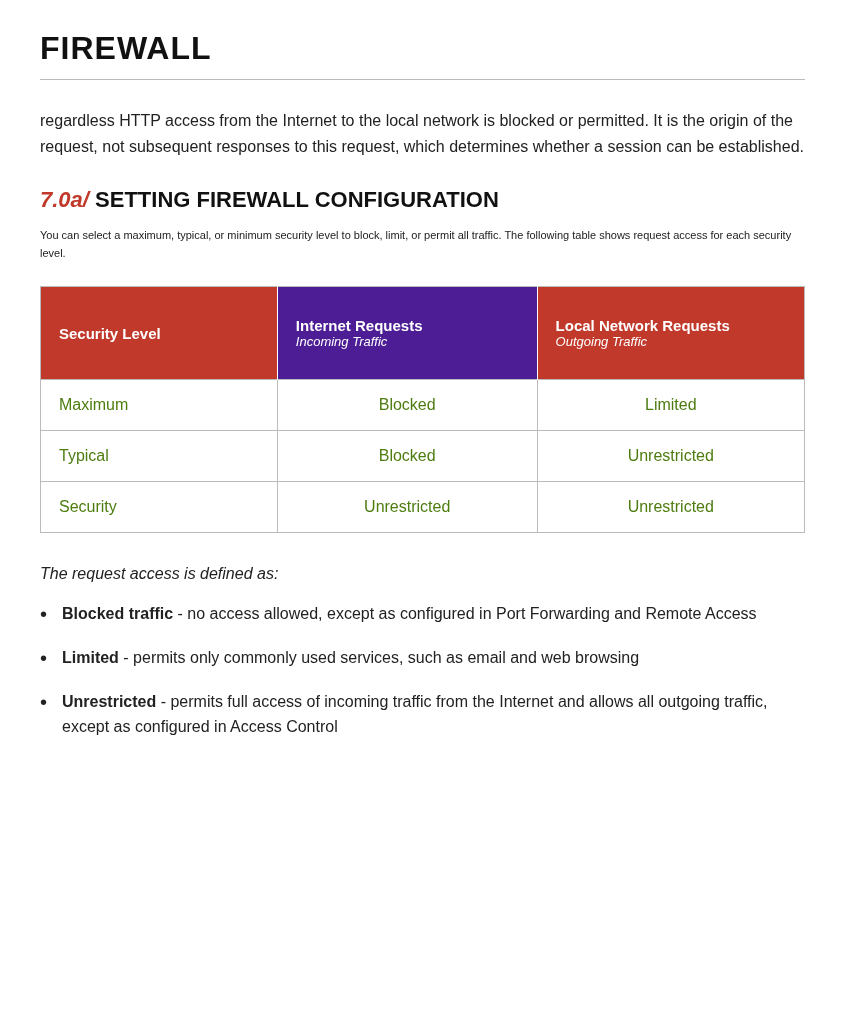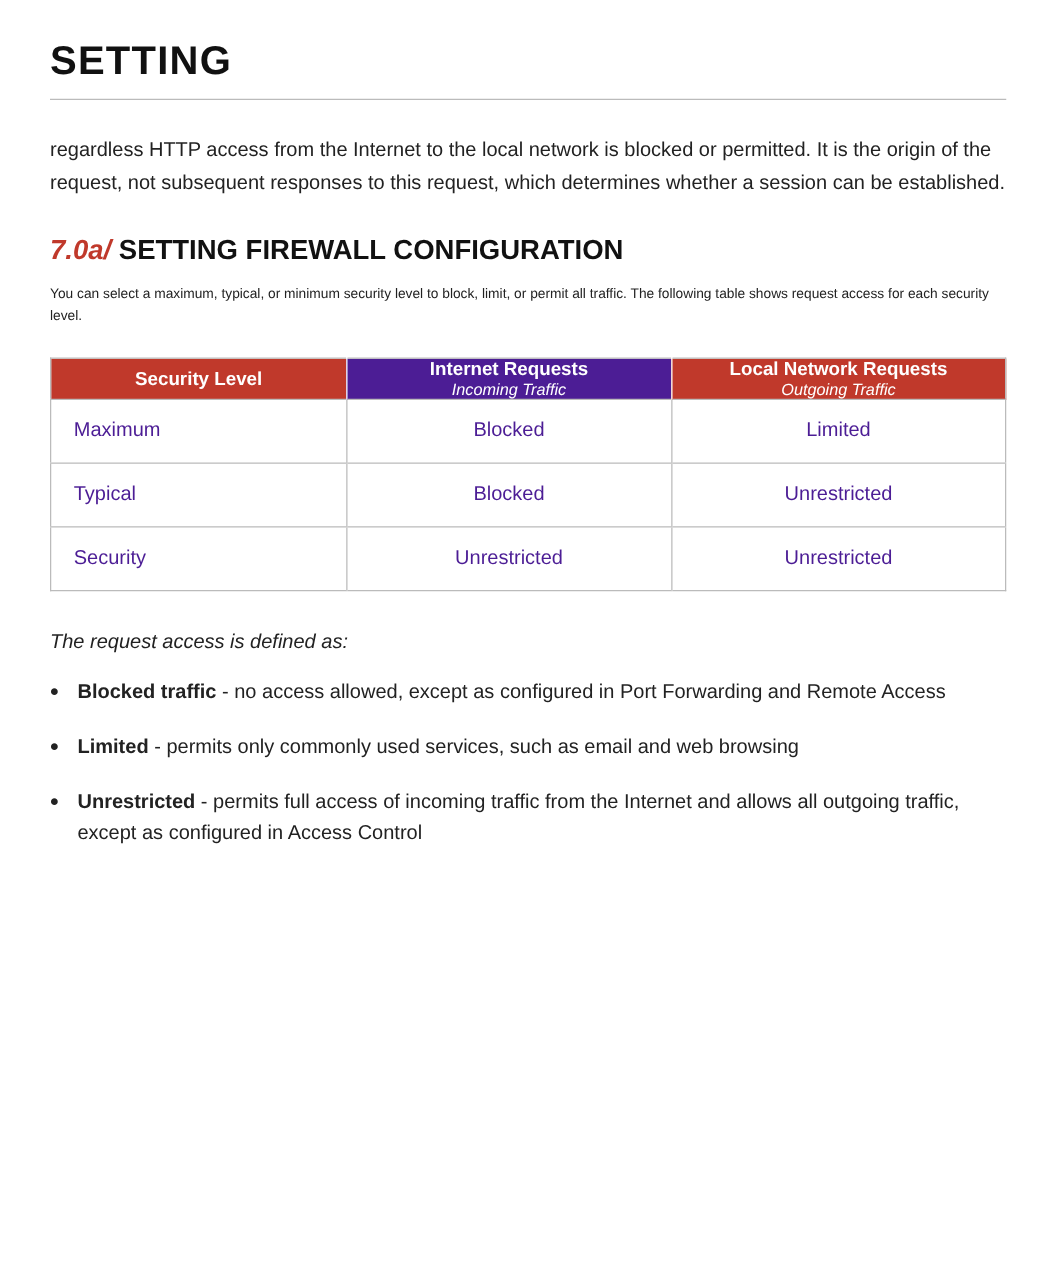--- a/index.html
+++ b/index.html
@@ -52,24 +52,24 @@
       color: #222;
     }
     
     .firewall-table {
       width: 100%;
       border-collapse: collapse;
       margin-bottom: 32px;
       border: 1.5px solid #bbb;
     }
     .firewall-table th {
-      padding: 0 18px;
+      padding: 30px 18px;
       font-size: 15px;
       font-weight: 700;
-      text-align: center;
+      text-align: left;
       vertical-align: middle;
     }
     .firewall-table th.col-security {
       background: #c0392b;
       color: #fff;
       border-right: 1.5px solid #fff;
       width: 31%;
     }
     .firewall-table th.col-internet {
       background: #4c1d95;
@@ -84,21 +84,21 @@
     }
     .firewall-table th .subtext {
       font-style: italic;
       font-weight: 400;
       font-size: 13px;
       display: block;
     }
     .firewall-table td {
       padding: 16px 18px;
       font-size: 16px;
-      color: #4c1d95;
+      color: #4d7c0f;
       text-align: center;
       border-top: 1.5px solid #bbb;
       vertical-align: middle;
     }
     .firewall-table td.col-security {
       text-align: left;
       border-right: 1.5px solid #bbb;
       font-weight: 400;
     }
     .firewall-table td.col-internet {
@@ -137,21 +137,21 @@
       line-height: 1.3;
       color: #222;
     }
     .def-list li strong {
       font-weight: 700;
     }
   </style>
 </head>
 <body>
 
-<div class="page-title">SETTING</div>
+<div class="page-title">FIREWALL</div>
 
 <hr class="divider">
 
 <p class="intro-text">regardless HTTP access from the Internet to the local network is blocked or permitted. It is the origin of the request, not subsequent responses to this request, which determines whether a session can be established.</p>
 
 <h2 class="section-heading">
   <span class="section-num">7.0a/</span><span> SETTING FIREWALL CONFIGURATION</span>
 </h2>
 
 <p class="section-desc">You can select a maximum, typical, or minimum security level to block, limit, or permit all traffic. The following table shows request access for each security level.</p>

